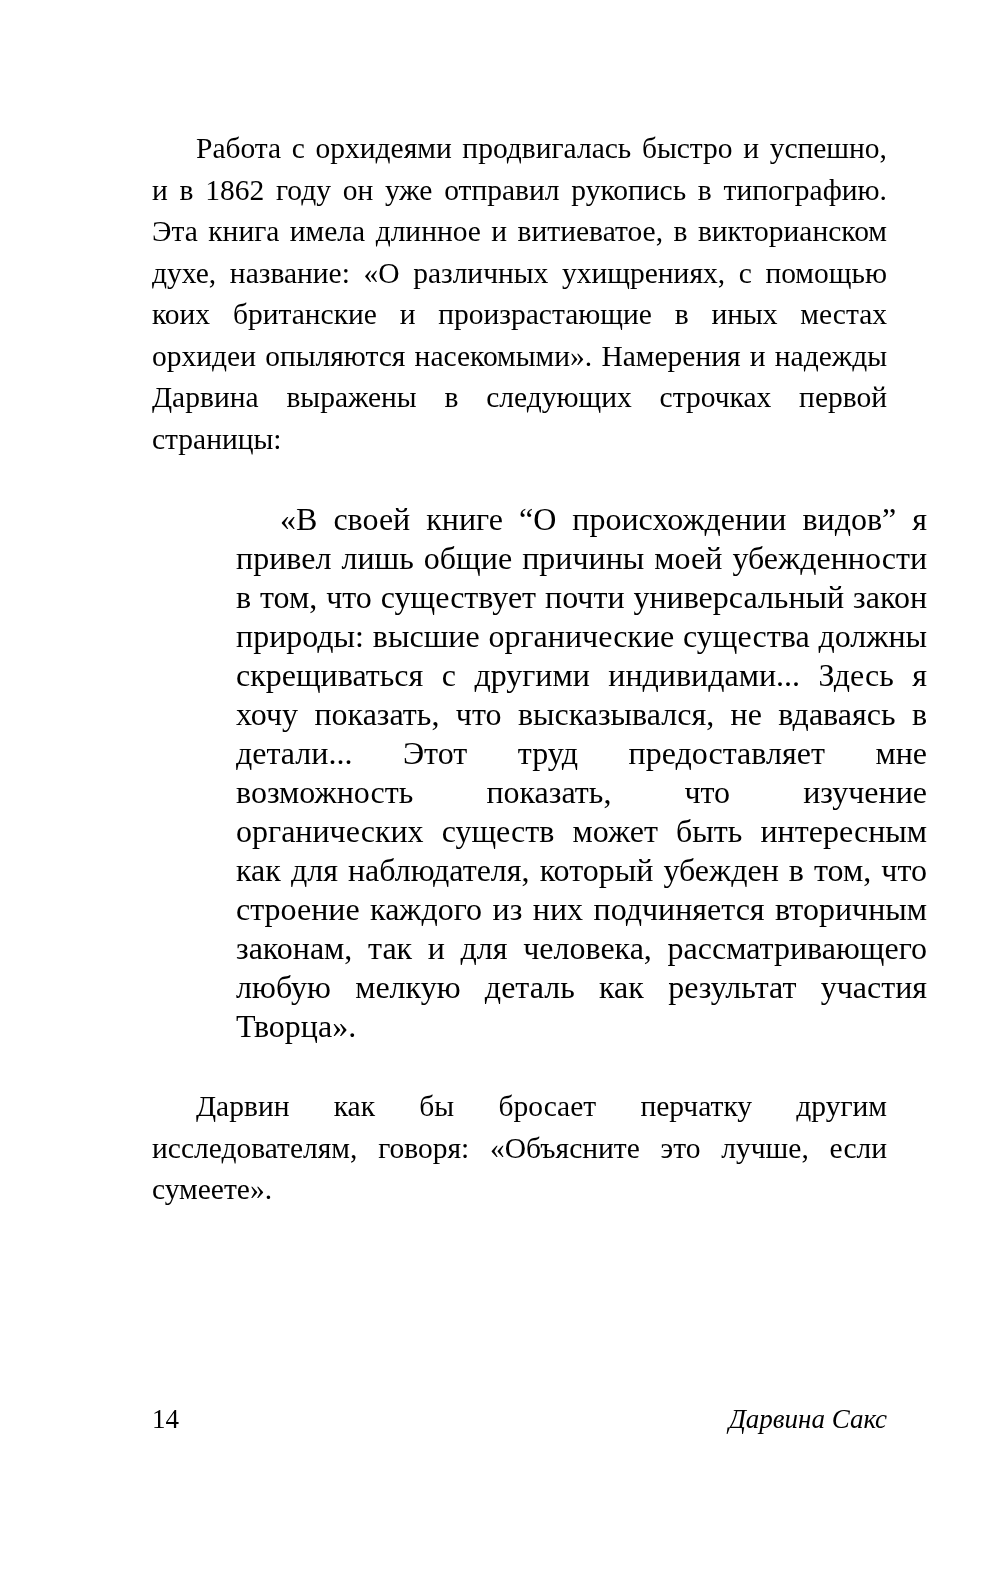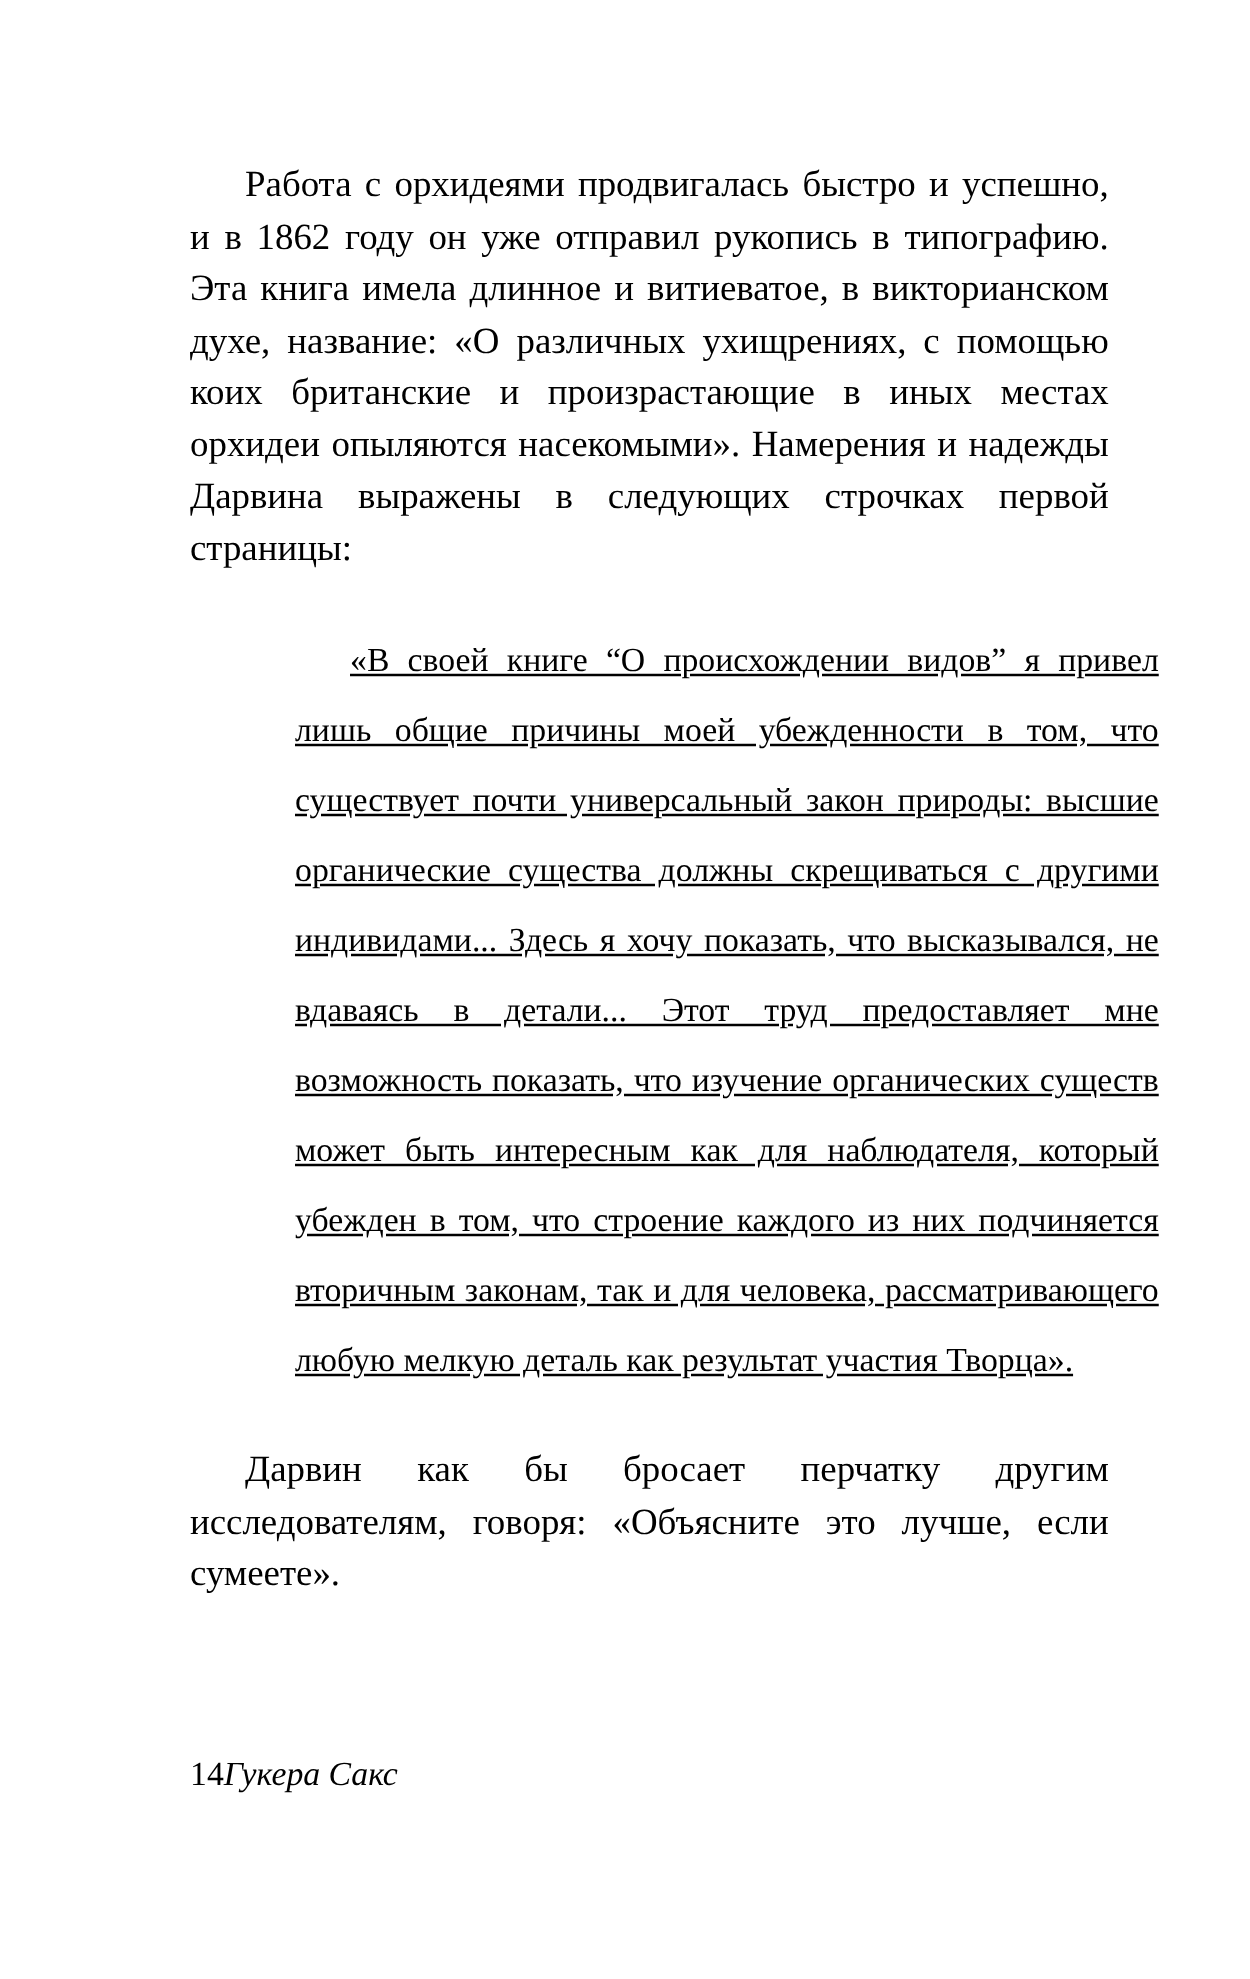--- a/index.html
+++ b/index.html
@@ -41,36 +41,36 @@
   p.indent {
     text-indent: 44px;
   }
   .quote {
     margin-top: 40px;
     margin-bottom: 40px;
     padding-left: 44px;
     width: 691px;
   }
   .quote p {
-    font-size: 27px;
-    line-height: 56px;
+    font-size: 32px;
+    line-height: 39px;
     text-indent: 44px;
     text-align: justify;
-    text-decoration: underline;
   }
   .after-quote {
     margin-top: 16px;
   }
   .footer {
     position: absolute;
     left: 152px;
     right: 113px;
     bottom: 148px;
     display: flex;
     align-items: baseline;
+    justify-content: space-between;
   }
   .page-number {
     font-size: 27px;
     font-family: "Liberation Serif", "DejaVu Serif", serif;
   }
   .running-title {
     font-size: 27px;
     font-style: italic;
     font-family: "Liberation Serif", "DejaVu Serif", serif;
   }
@@ -88,16 +88,16 @@
     <blockquote class="quote">
       <p>«В своей книге “О происхождении видов” я привел лишь общие причины моей убежденности в том, что существует почти универсальный закон природы: высшие органические существа должны скрещиваться с другими индивидами... Здесь я хочу показать, что высказывался, не вдаваясь в детали... Этот труд предоставляет мне возможность показать, что изучение органических существ может быть интересным как для наблюдателя, который убежден в том, что строение каждого из них подчиняется вторичным законам, так и для человека, рассматривающего любую мелкую деталь как результат участия Творца».</p>
     </blockquote>
 
     <p class="indent after-quote">Дарвин как бы бросает перчатку другим исследователям, говоря: «Объясните это лучше, если сумеете».</p>
 
   </div>
 
   <div class="footer">
     <span class="page-number">14</span>
-    <span class="running-title">Гукера Сакс</span>
+    <span class="running-title">Дарвина Сакс</span>
   </div>
 
 </div>
 
 </body></html>

